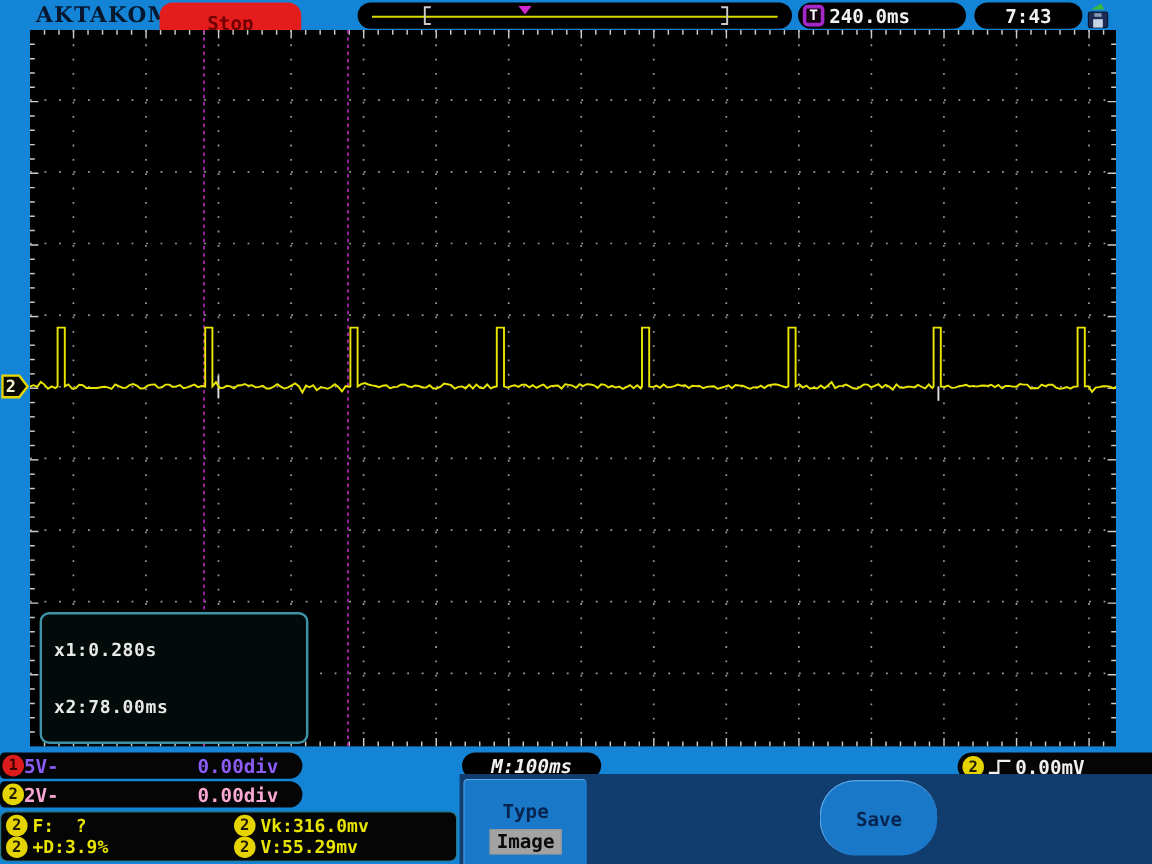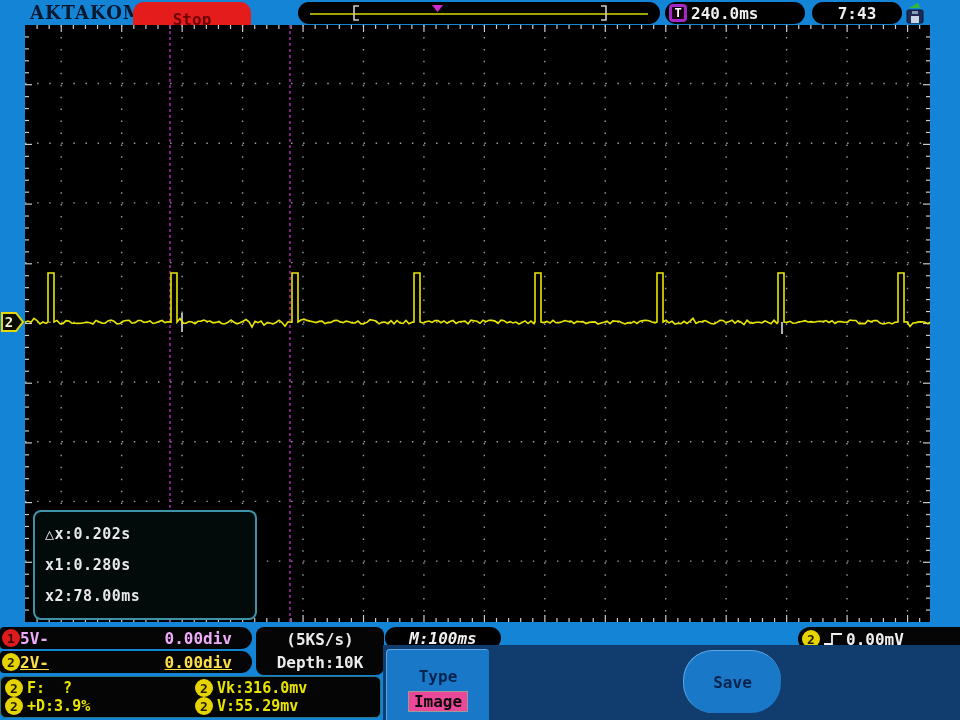--- a/index.html
+++ b/index.html
@@ -59,22 +59,22 @@
     border-radius:4px 11px 11px 4px; display:flex; align-items:center;
     font-weight:bold; font-size:16px; padding-left:2px;
   }
   .badge {
     width:18px; height:18px; border-radius:50%;
     display:flex; align-items:center; justify-content:center;
     font-size:13px; font-weight:bold; flex:0 0 18px;
   }
   .badge.red { background:#dc1c1c; color:#3c0000; }
   .badge.yel { background:#e6d400; color:#221c00; }
-  .ch1-txt { color:#f0abfc; }
-  .ch2-txt { color:#fde047;text-decoration:underline; }
+  .ch1-txt { color:#8b5cf6; }
+  .ch2-txt { color:#f9a8d4; }
   .ch-val { margin-left:auto; margin-right:20px; }
   .acq-box {
     position:absolute; left:256px; top:627px; width:128px; height:48px;
     background:#050505; border-radius:8px; color:#ececec;
     font-weight:bold; font-size:16px; display:flex; flex-direction:column;
     align-items:center; justify-content:space-evenly;
   }
   .mbase-pill { left:385px; top:627px; width:116px; justify-content:center;font-style:italic; }
   .trig-pill {
     position:absolute; left:798px; top:627px; width:162px; height:24px;
@@ -100,21 +100,21 @@
   .softkey {
     position:absolute; background:#1a78c8; border-radius:4px;
     border-top:1px solid #5aa8e8; border-left:1px solid #5aa8e8;
     color:#06244e; font-weight:bold; font-size:16px;
     display:flex; flex-direction:column; align-items:center; justify-content:center;
     cursor:pointer;
   }
   .type-btn { left:3px; top:4px; width:103px; height:80px; gap:5px; }
   .save-btn { left:300px; top:5px; width:98px; height:63px;border-radius:30px; }
   .type-value {
-    background:#ec4899; color:#0a0a0a; padding:0 5px; font-size:16px;
+    background:#a3a3a3; color:#0a0a0a; padding:0 5px; font-size:16px;
     border:1px solid #9a9a9a;
   }
 </style>
 </head>
 <body>
 
 <div class="screen">
 
   <div class="brand">AKTAKOM</div>
 
@@ -424,41 +424,36 @@
         <line x1="757" y1="297" x2="757" y2="309" stroke="#dddddd" stroke-width="1.6"></line>
         <path d="M0,297L3.0,296.0L6.0,297.3L9.0,293.3L12.0,295.5L15.0,299.0L18.0,297.0L21.0,298.4L23,297 L23,248 L29,248 L29,297L32.0,295.4L35.0,298.8L38.0,298.6L41.0,295.7L44.0,296.0L47.0,298.3L50.0,298.3L53.0,298.4L56.0,298.3L59.0,297.7L62.0,297.3L65.0,297.8L68.0,299.0L71.0,295.4L74.0,296.8L77.0,298.1L80.0,298.2L83.0,295.9L86.0,295.1L89.0,296.3L92.0,298.8L95.0,298.5L98.0,296.3L101.0,295.5L104.0,295.4L107.0,298.2L110.0,297.8L113.0,295.5L116.0,295.5L119.0,297.4L122.0,297.0L125.0,295.9L128.0,298.5L131.0,297.8L134.0,296.6L137.0,295.5L140.0,297.6L143.0,296.7L146,297 L146,248 L152,248 L152,297L155.0,293.5L158.0,298.3L161.0,298.2L164.0,296.5L167.0,297.0L170.0,298.7L173.0,296.3L176.0,296.1L179.0,295.0L182.0,296.5L185.0,296.0L188.0,297.8L191.0,297.4L194.0,296.5L197.0,298.7L200.0,298.7L203.0,297.3L206.0,295.1L209.0,297.2L212.0,298.8L215.0,297.8L218.0,296.2L221.0,294.5L224.0,296.8L227.0,302.1L230.0,296.2L233.0,297.7L236.0,296.0L239.0,300.2L242.0,297.9L245.0,298.0L248.0,299.0L251.0,297.5L254.0,295.2L257.0,297.5L260.0,301.2L263.0,296.8L266.0,297.3L267,297 L267,248 L273,248 L273,297L276.0,295.1L279.0,294.2L282.0,295.4L285.0,296.1L288.0,296.7L291.0,297.7L294.0,296.4L297.0,296.1L300.0,298.5L303.0,297.6L306.0,297.4L309.0,295.6L312.0,295.4L315.0,296.8L318.0,297.6L321.0,296.2L324.0,296.7L327.0,297.9L330.0,298.0L333.0,296.1L336.0,298.8L339.0,298.5L342.0,297.4L345.0,294.6L348.0,295.2L351.0,295.9L354.0,298.9L357.0,297.4L360.0,297.0L363.0,298.7L366.0,295.6L369.0,298.9L372.0,295.5L375.0,298.1L378.0,298.5L381.0,295.4L384.0,298.7L387.0,297.3L389,297 L389,248 L395,248 L395,297L398.0,298.0L401.0,296.8L404.0,296.0L407.0,297.4L410.0,295.6L413.0,295.6L416.0,297.7L419.0,295.9L422.0,298.3L425.0,296.6L428.0,295.5L431.0,298.4L434.0,296.8L437.0,296.5L440.0,296.2L443.0,298.8L446.0,295.2L449.0,295.7L452.0,296.3L455.0,298.2L458.0,295.2L461.0,296.7L464.0,295.2L467.0,295.4L470.0,296.1L473.0,298.4L476.0,295.2L479.0,295.7L482.0,297.9L485.0,296.6L488.0,298.0L491.0,297.1L494.0,299.0L497.0,297.6L500.0,295.9L503.0,298.5L506.0,296.1L509.0,298.8L510,297 L510,248 L516,248 L516,297L519.0,297.6L522.0,296.4L525.0,298.1L528.0,295.4L531.0,297.8L534.0,297.6L537.0,296.8L540.0,295.5L543.0,296.5L546.0,296.1L549.0,298.4L552.0,296.4L555.0,296.8L558.0,296.6L561.0,298.5L564.0,297.4L567.0,297.1L570.0,296.9L573.0,299.0L576.0,298.1L579.0,297.2L582.0,296.1L585.0,298.6L588.0,295.9L591.0,296.2L594.0,296.4L597.0,297.8L600.0,299.0L603.0,297.7L606.0,298.2L609.0,296.4L612.0,298.4L615.0,296.2L618.0,295.6L621.0,295.2L624.0,295.8L627.0,296.9L630.0,297.8L632,297 L632,248 L638,248 L638,297L641.0,295.2L644.0,297.9L647.0,296.3L650.0,299.0L653.0,298.2L656.0,298.7L659.0,296.3L662.0,298.5L665.0,296.2L668.0,293.3L671.0,298.5L674.0,296.8L677.0,296.6L680.0,295.5L683.0,297.0L686.0,298.6L689.0,299.0L692.0,297.4L695.0,295.3L698.0,295.5L701.0,297.9L704.0,296.6L707.0,295.2L710.0,298.1L713.0,295.7L716.0,297.2L719.0,299.6L722.0,295.3L725.0,297.9L728.0,298.1L731.0,297.3L734.0,297.2L737.0,297.8L740.0,295.8L743.0,297.3L746.0,298.7L749.0,295.3L752.0,298.4L753,297 L753,248 L759,248 L759,297L762.0,297.5L765.0,296.3L768.0,298.2L771.0,298.0L774.0,296.8L777.0,296.5L780.0,295.7L783.0,297.0L786.0,296.6L789.0,297.2L792.0,296.5L795.0,296.2L798.0,296.6L801.0,295.6L804.0,297.5L807.0,295.7L810.0,298.6L813.0,296.6L816.0,296.6L819.0,297.2L822.0,297.3L825.0,295.0L828.0,295.5L831.0,295.5L834.0,298.7L837.0,298.4L840.0,298.6L843.0,295.5L846.0,296.8L849.0,295.6L852.0,295.5L855.0,298.0L858.0,299.0L861.0,298.5L864.0,297.5L867.0,298.9L870.0,297.2L873,297 L873,248 L879,248 L879,297L882.0,296.8L885.0,301.5L888.0,298.0L891.0,297.6L894.0,296.9L897.0,296.8L900.0,297.2L903.0,298.7L905,297" fill="none" stroke="#e8e600" stroke-width="1.6"></path>
       </svg></div>
 
   <svg class="ch-marker" viewBox="0 0 24 22">
     <polygon points="1,2 15,2 22,11 15,20 1,20" fill="#0a0a00" stroke="#e8d800" stroke-width="2"></polygon>
     <text x="8" y="16" font-size="14" fill="#f4f4d0" text-anchor="middle">2</text>
   </svg>
 
   <div class="cursor-box">
-    <div>△x:0.202s</div>
     <div>x1:0.280s</div>
     <div>x2:78.00ms</div>
   </div>
 
   <div class="ch-pill" style="top:627px">
     <span class="badge red">1</span>
     <span class="ch1-txt">5V-</span>
     <span class="ch1-txt ch-val">0.00div</span>
   </div>
 
   <div class="ch-pill" style="top:651px">
     <span class="badge yel">2</span>
     <span class="ch2-txt">2V-</span>
     <span class="ch2-txt ch-val">0.00div</span>
   </div>
 
-  <div class="acq-box">
-    <div>(5KS/s)</div>
-    <div>Depth:10K</div>
-  </div>
 
   <div class="black-pill mbase-pill">
     <span>M:100ms</span>
   </div>
 
   <div class="trig-pill">
     <span class="badge yel">2</span>
     <svg width="22" height="18" viewBox="0 0 22 18" style="margin:0 2px">
       <path d="M2,14 H10 V4 H20" fill="none" stroke="#f0f0f0" stroke-width="1.8"></path>
     </svg>

